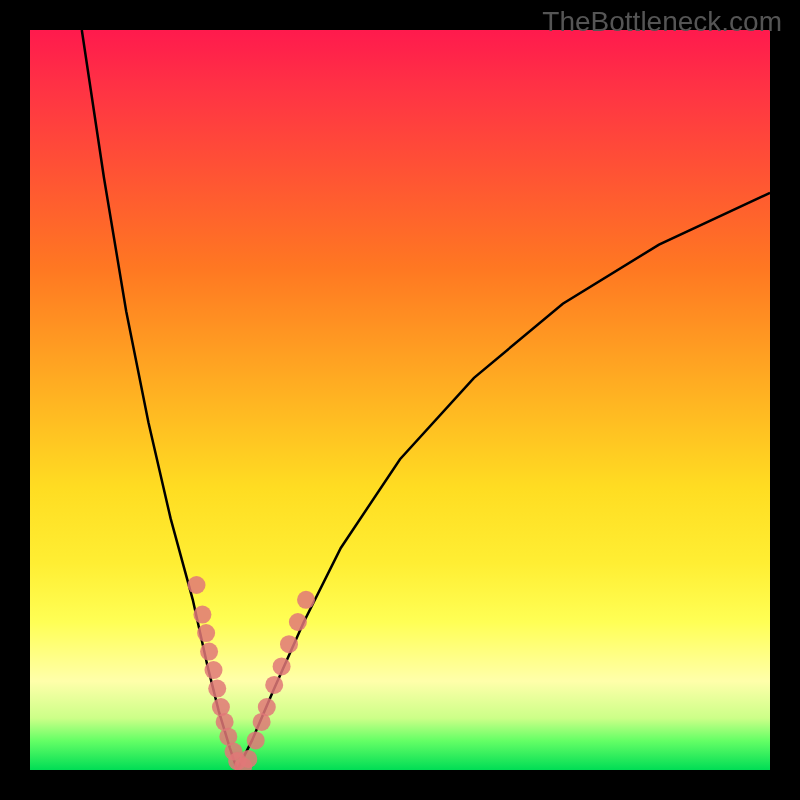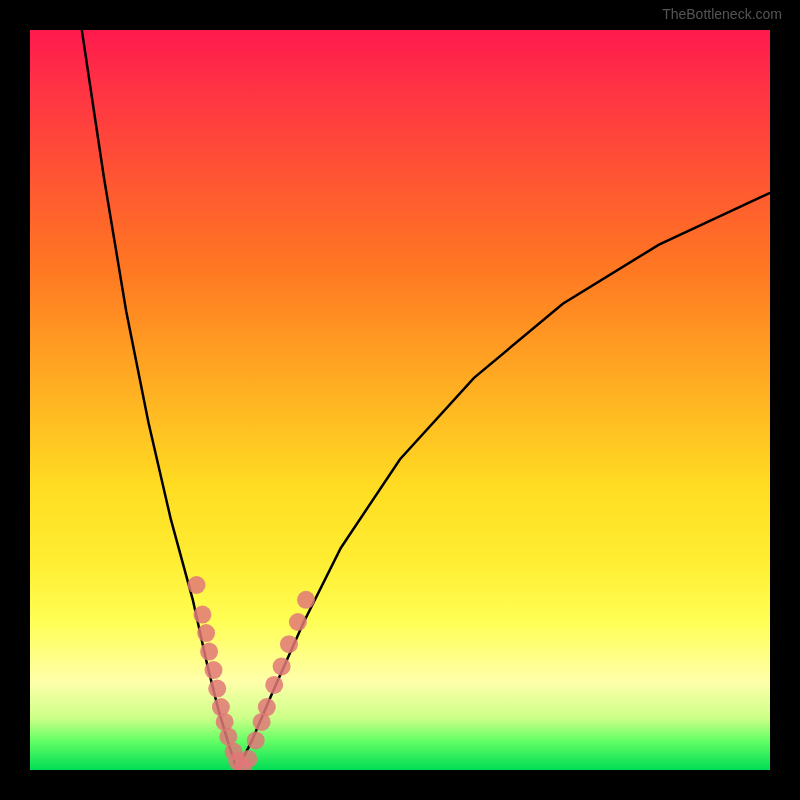--- a/index.html
+++ b/index.html
@@ -12,21 +12,21 @@
       height: 800px;
       background: #000;
       position: relative;
       overflow: hidden;
     }
     .watermark {
       position: absolute;
       top: 6px;
       right: 18px;
       font-family: Arial, sans-serif;
-      font-size: 14px;
+      font-size: 28px;
       color: #555;
       z-index: 10;
     }
     .plot-area {
       position: absolute;
       left: 30px;
       top: 30px;
       width: 740px;
       height: 740px;
       background: linear-gradient(to bottom,

